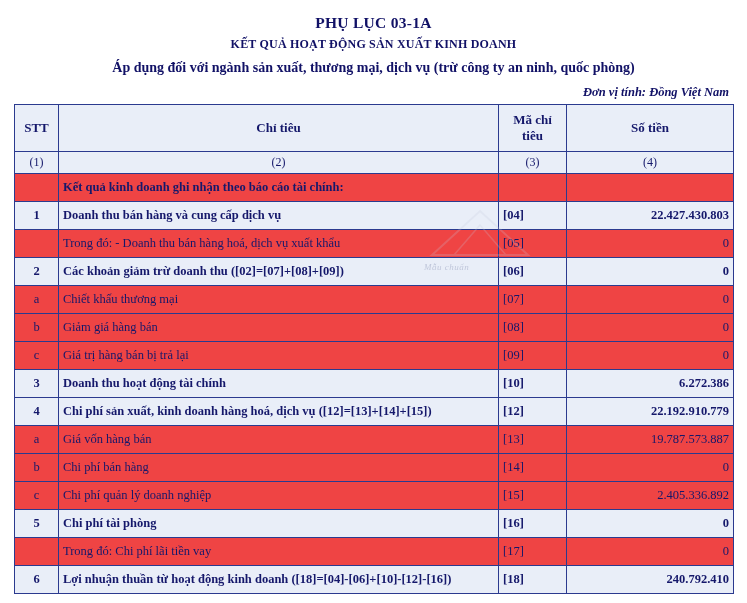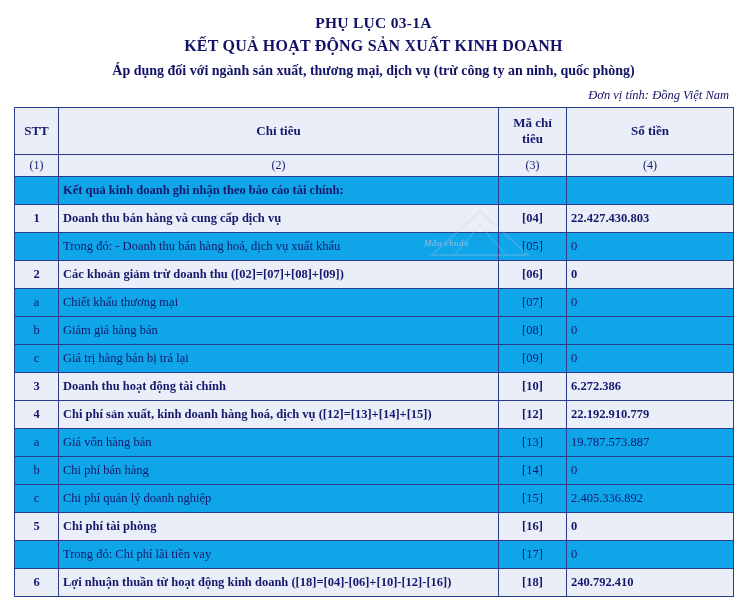--- a/index.html
+++ b/index.html
@@ -27,36 +27,36 @@
     text-align: center;
     color: #111166;
   }
   .doc-title {
     font-size: 15.5px;
     font-weight: bold;
     letter-spacing: 0.3px;
     margin-top: 4px;
   }
   .doc-subtitle {
-    font-size: 16px;
+    font-size: 12px;
     font-weight: bold;
     margin-top: 5px;
     letter-spacing: 0.2px;
   }
   .doc-note {
     font-size: 14px;
     font-weight: bold;
     margin-top: 8px;
     color: #111166;
   }
   .unit-line {
     text-align: right;
     font-size: 12.5px;
     font-style: italic;
-    font-weight: normal;
+    font-weight: bold;
     margin: 9px 4px 4px 0;
     color: #111166;
   }
   table.report {
     width: 719px;
     border-collapse: collapse;
     table-layout: fixed;
     font-size: 12.5px;
   }
   table.report th, table.report td {
@@ -78,46 +78,46 @@
     font-weight: normal;
     font-size: 12px;
     height: 17px;
   }
   col.c-stt { width: 44px; }
   col.c-name { width: 440px; }
   col.c-code { width: 68px; }
   col.c-amount { width: 167px; }
 
   td.stt { text-align: center; }
-  td.code { text-align: center; }
-  td.amount { text-align: left; padding-right: 7px; }
+  td.code { text-align: left; }
+  td.amount { text-align: right; padding-right: 7px; }
   td.name { text-align: left; padding-left: 8px; }
 
   tr.row td { height: 23px; }
   tr.shaded td { background: #e9eef8; }
-  tr.plain td { background: #0ea5e9; }
+  tr.plain td { background: #ef4444; }
 
   .b { font-weight: bold; }
   .i { font-style: italic; }
 
   
   .watermark {
     position: absolute;
     left: 420px;
     top: 205px;
     width: 120px;
     height: 55px;
     pointer-events: none;
     opacity: 0.22;
   }
   .watermark svg { display: block; }
   .wm-text {
     position: absolute;
     left: 424px;
-    top: 238px;
+    top: 262px;
     font-size: 9px;
     font-style: italic;
     color: #b9c0d6;
     opacity: 0.85;
     pointer-events: none;
     letter-spacing: 0.5px;
   }
 </style>
 </head>
 <body>

